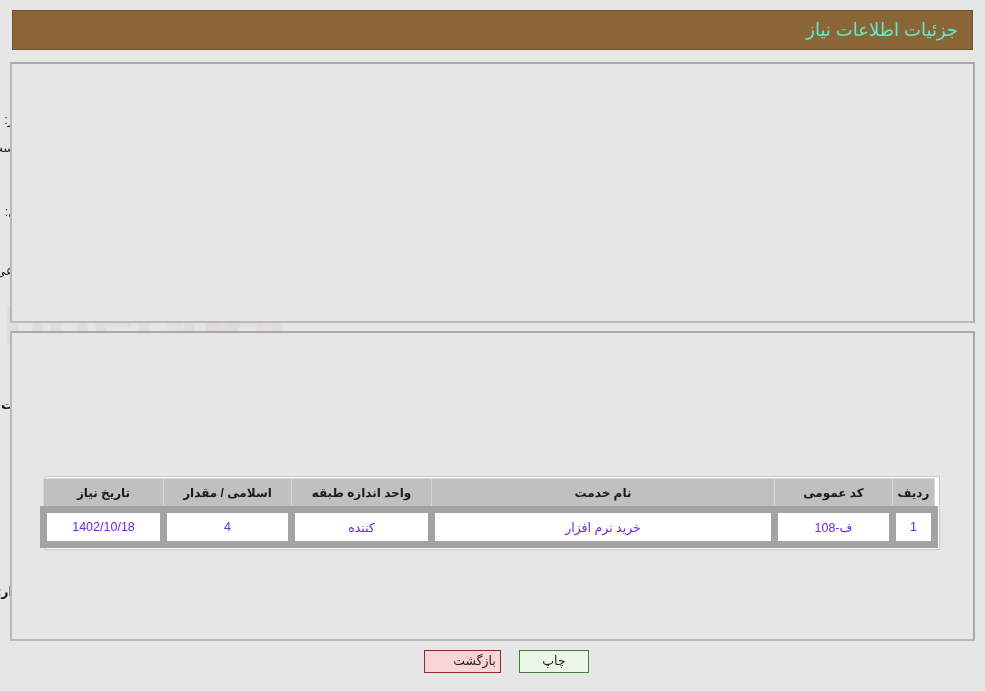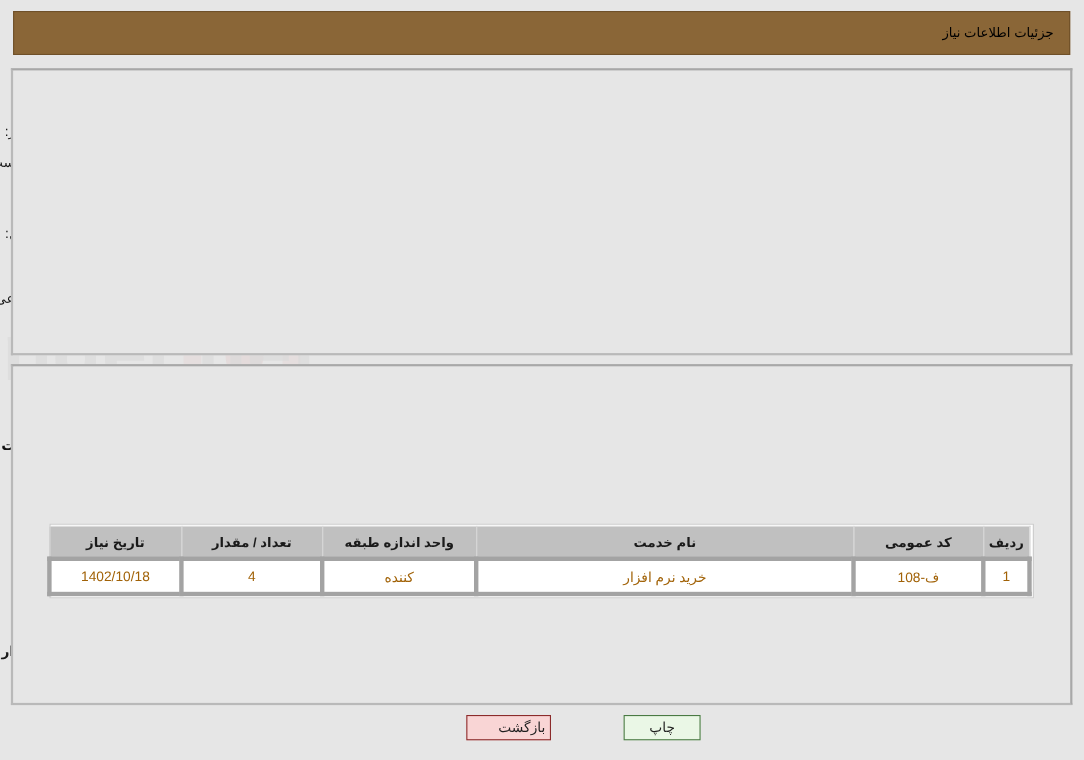--- a/index.html
+++ b/index.html
@@ -28,22 +28,22 @@
   }
 
   
   .title-bar {
     position: absolute;
     right: 12px; top: 10px;
     width: 961px; height: 40px;
     background: #8a6637;
     border: 1px solid #6f5029;
     box-sizing: border-box;
-    color: #000000;
-    font-size: 12px;
+    color: #5eead4;
+    font-size: 18px;
     line-height: 38px;
     padding-right: 14px;
   }
 
   
   .panel {
     position: absolute;
     box-sizing: border-box;
     border: 2px solid #b9b9b9;
     border-top-color: #a8a8a8;
@@ -170,40 +170,40 @@
   table.grid th {
     background: #c0c0c0;
     border: 1px solid #d8d8d8;
     color: #1a1a1a;
     font-weight: bold;
     height: 25px;
     font-size: 12px;
   }
   table.grid td {
     background: #ffffff;
-    border: 4px solid #a3a3a3;
-    color: #a16207;
+    border: 7px solid #a3a3a3;
+    color: #6d28d9;
     height: 26px;
     text-align: center;
     font-size: 12.5px;
   }
 
   
   .btn {
     position: absolute;
     box-sizing: border-box;
     height: 23px;
     line-height: 21px;
     font-size: 12.5px;
     text-align: center;
     border: 1px solid #000000;
     cursor: pointer;
     user-select: none;
   }
-  .btn-print  { background: #eaf7e6; color: #1f1f1f; border-color: #4a7a44; margin-left: 48px; }
+  .btn-print  { background: #eaf7e6; color: #1f1f1f; border-color: #4a7a44; }
   .btn-back   { background: #f9d5d5; color: #1f1f1f; border-color: #8b2b2b; padding-left: 24px; }
 </style>
 </head>
 <body>
 
 <div id="page">
 
   <svg class="watermark" viewBox="0 0 985 280">
     <g fill="#c9a6a6" opacity="0.55">
       <path d="M175 55 L265 30 L265 150 Q265 200 220 225 Q175 200 175 150 Z" fill="none" stroke="#dcb7b7" stroke-width="16"></path>
@@ -289,21 +289,21 @@
         <col style="width:140px">
           <col style="width:128px">
           <col style="width:120px">
       </colgroup>
       <thead>
         <tr>
           <th>ردیف</th>
           <th>کد عمومی</th>
           <th>نام خدمت</th>
           <th>واحد اندازه طبقه</th>
-          <th>تعداد / مقدار</th>
+          <th>اسلامی / مقدار</th>
           <th>تاریخ نیاز</th>
         </tr>
       </thead>
       <tbody>
         <tr>
           <td>1</td>
           <td>ف-108</td>
           <td>خرید نرم افزار</td>
           <td>کننده</td>
           <td>4</td>

